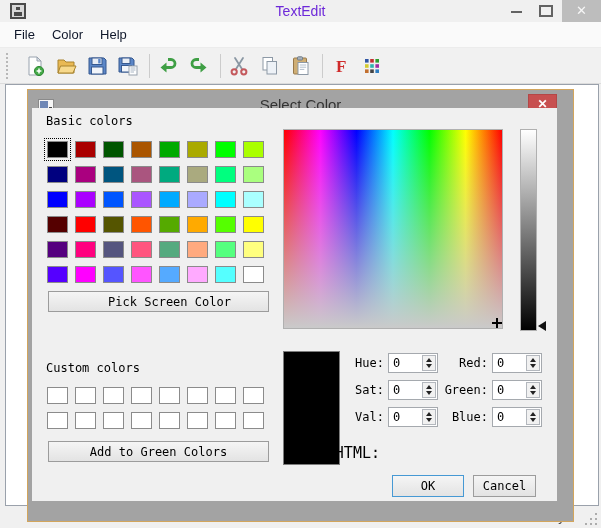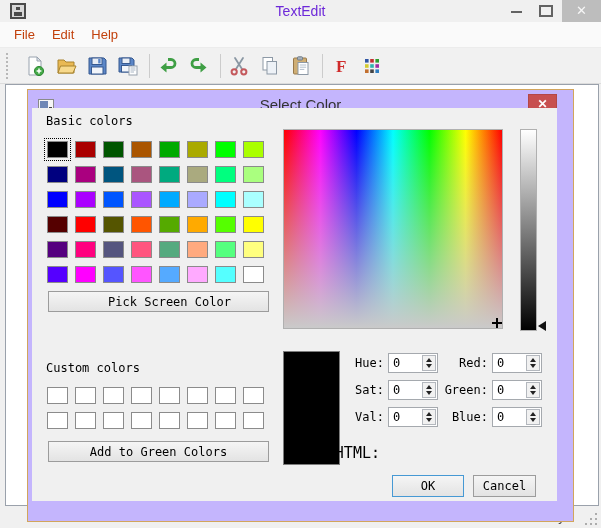--- a/index.html
+++ b/index.html
@@ -16,37 +16,37 @@
     text-align:center;font-size:14px;color:#6d28d9;}
   .win-btn{position:absolute;top:0;height:22px;text-align:center;}
   .win-min{left:505px;width:24px;}
   .win-min i{position:absolute;left:6px;top:11px;width:11px;height:2px;background:#636363;}
   .win-max{left:533px;width:24px;}
   .win-max i{position:absolute;left:6px;top:5px;width:10px;height:8px;border:2px solid #636363;}
   .win-close{left:562px;width:39px;background:#bdbdbd;color:#f7f7f7;font-size:13px;line-height:22px;}
   
   .menu-bar{position:absolute;left:0;top:22px;width:601px;height:26px;background:#fafafa;
     border-bottom:1px solid #ececec;display:flex;align-items:center;padding-left:14px;gap:17px;box-sizing:border-box;}
-  .menu-item{font-size:13px;color:#c2410c;}
+  .menu-item{font-size:13px;color:#0f172a;}
   
   .toolbar{position:absolute;left:0;top:48px;width:601px;height:36px;background:#f1f1f1;
     border-bottom:1px solid #dcdcdc;display:flex;align-items:center;box-sizing:border-box;padding-left:6px;}
   .tb-handle{width:3px;height:26px;border-left:2px dotted #b8b8b8;margin-right:12px;}
   .tb-btn{width:24px;height:24px;margin-right:7px;display:flex;align-items:center;justify-content:center;}
   .tb-btn svg{width:22px;height:22px;display:block;}
   .tb-sep{width:1px;height:24px;background:#cccccc;margin:0 6px 0 2px;}
   
   .text-area{position:absolute;left:5px;top:84px;width:594px;height:422px;background:#ffffff;
     border:1px solid #9aa1ab;box-sizing:border-box;}
   .status-bar{position:absolute;left:0;top:507px;width:601px;height:21px;background:#f0f0f0;}
   .status-text{position:absolute;left:551px;top:0;height:21px;line-height:20px;font-size:13px;color:#4a4a4a;}
   .grip{position:absolute;right:14px;top:6px;width:2px;height:2px;background:transparent;
     box-shadow:10px 0 #acacac,5px 5px #acacac,10px 5px #acacac,0 10px #acacac,5px 10px #acacac,10px 10px #acacac;}
   
-  .dialog{position:absolute;left:28px;top:90px;width:545px;height:431px;background:#c4b5fd;
+  .dialog{position:absolute;left:28px;top:90px;width:545px;height:431px;background:#a3a3a3;
     outline:1px solid #d2a55c;font-family:"DejaVu Sans Mono",monospace;}
   .dlg-titlebar{position:absolute;left:0;top:0;width:100%;height:30px;}
   .dlg-icon{position:absolute;left:10px;top:8px;width:16px;height:14px;}
   .dlg-title{position:absolute;left:0;top:0;width:100%;height:30px;line-height:30px;text-align:center;
     font-family:"Liberation Sans",sans-serif;font-size:15px;color:#333333;}
   .dlg-close{position:absolute;right:16px;top:4px;width:29px;height:21px;background:#c75050;
     color:#ffffff;font-size:12px;font-weight:bold;text-align:center;line-height:21px;
     font-family:"Liberation Sans",sans-serif;box-shadow:inset 0 0 0 1px #b34747;}
   .dlg-content{position:absolute;left:4px;top:18px;width:525px;height:393px;background:#f0f0f0;}
   .dlg-label{position:absolute;font-size:12px;color:#000;}
@@ -101,21 +101,21 @@
       <i></i>
     </span>
   <span class="win-btn win-max">
       <i></i>
     </span>
   <span class="win-btn win-close">✕</span>
 </div>
 
 <div class="menu-bar">
   <span class="menu-item">File</span>
-  <span class="menu-item">Edit</span>
+  <span class="menu-item">Color</span>
   <span class="menu-item">Help</span>
 </div>
 
 <div class="toolbar">
   <div class="tb-handle"></div>
   <div style="display:flex;align-items:center;">
       <div class="tb-btn">
         <span class="tb-ic">
           <svg viewBox="0 0 22 22">
             <path d="M5 2h8l4 4v14H5z" fill="#fefefe" stroke="#98a2ae"></path>

